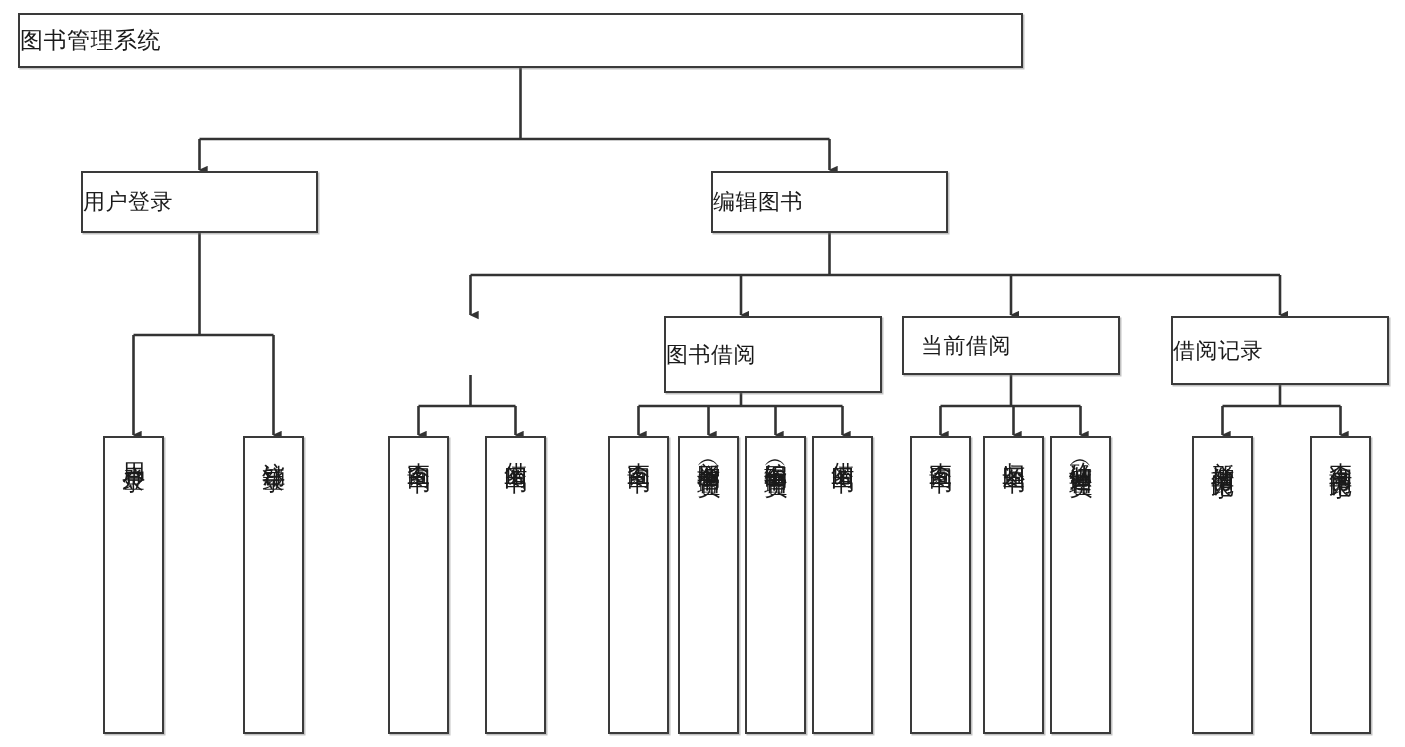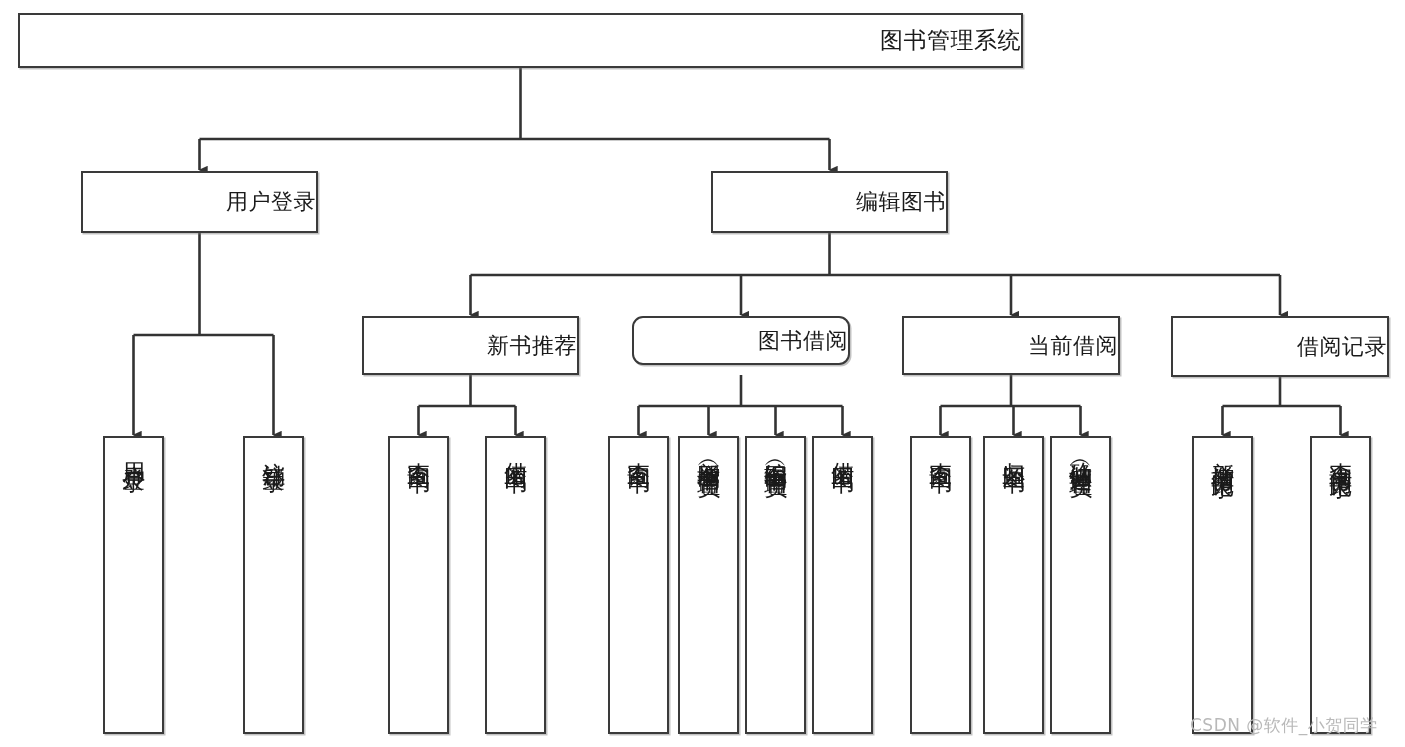--- a/index.html
+++ b/index.html
@@ -24,21 +24,21 @@
     width: 1405px;
     height: 747px;
   }
   .node-box {
     position: absolute;
     box-sizing: border-box;
     border: 2.5px solid #3a3a3a;
     background: #ffffff;
     display: flex;
     align-items: center;
-    justify-content: flex-end;
+    justify-content: flex-start;
     color: #1a1a1a;
     box-shadow: 1.5px 1.5px 0 rgba(120,120,120,0.45);
   }
   .node-box .label {
     display: block;
     text-align: center;
     line-height: 1.18;
     letter-spacing: 0.5px;
   }
   .node-h .label {
@@ -126,30 +126,27 @@
     <span class="label">图书管理系统</span>
   </div>
 
   <div class="node-box node-h" style="left: 81px; top: 171px; width: 237px; height: 62px;">
     <span class="label">用户登录</span>
   </div>
   <div class="node-box node-h" style="left: 711px; top: 171px; width: 237px; height: 62px;">
     <span class="label">编辑图书</span>
   </div>
 
-  <div class="node-box node-h" style="left: 362px; top: 316px; width: 217px; height: 59px;">
-    <span class="label">新书推荐</span>
-  </div>
-  <div class="node-box node-h" style="left: 632px; top: 316px; width: 218px; height: 49px; border-radius: 11px;">
+  <div class="node-box node-h" style="left: 664px; top: 316px; width: 218px; height: 77px;">
     <span class="label">图书借阅</span>
   </div>
   <div class="node-box node-h" style="left: 902px; top: 316px; width: 218px; height: 59px; padding-left: 17px;">
     <span class="label">当前借阅</span>
   </div>
-  <div class="node-box node-h" style="left: 1171px; top: 316px; width: 218px; height: 61px;">
+  <div class="node-box node-h" style="left: 1171px; top: 316px; width: 218px; height: 69px;">
     <span class="label">借阅记录</span>
   </div>
 
   <div class="node-box node-v" style="left: 103px; top: 436px; width: 61px; height: 298px;">
     <span class="label">用户登录</span>
   </div>
   <div class="node-box node-v" style="left: 243px; top: 436px; width: 61px; height: 298px;">
     <span class="label">注销登录</span>
   </div>
   <div class="node-box node-v" style="left: 388px; top: 436px; width: 61px; height: 298px;">
@@ -179,14 +176,13 @@
   <div class="node-box node-v tall-text" style="left: 1050px; top: 436px; width: 61px; height: 298px;">
     <span class="label">确认归还（管理员）</span>
   </div>
   <div class="node-box node-v" style="left: 1192px; top: 436px; width: 61px; height: 298px;">
     <span class="label">新增借阅记录</span>
   </div>
   <div class="node-box node-v" style="left: 1310px; top: 436px; width: 61px; height: 298px;">
     <span class="label">查询借阅记录</span>
   </div>
 
-  <div class="watermark">CSDN @软件_小贺同学</div>
 </div>
 
 </body></html>

